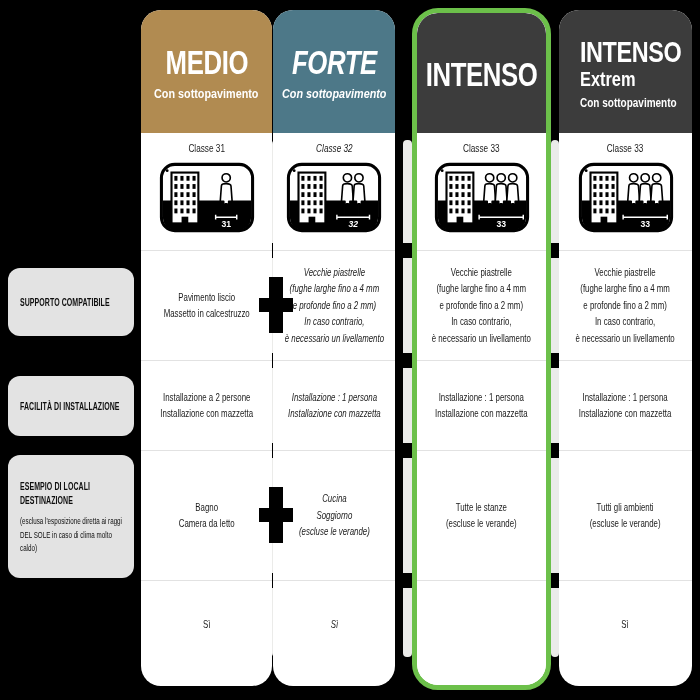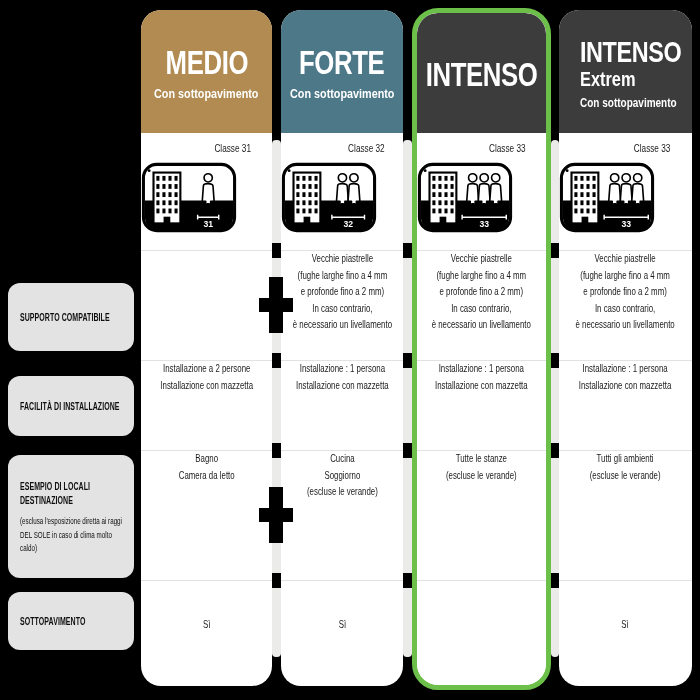--- a/index.html
+++ b/index.html
@@ -8,30 +8,30 @@
 
   
   .rlabel{position:absolute;left:8px;width:126px;background:var(--c-label_bg,#e3e3e3);
           border-radius:12px;display:flex;flex-direction:column;justify-content:center;
           padding:8px 6px 8px 12px;box-sizing:border-box;color:#0e0e0e;}
   .rlabel-title{font-size:10.5px;font-weight:700;line-height:1.35;width:150%;
                 transform:scaleX(.667);transform-origin:0 50%;letter-spacing:.1px;}
   .rlabel-note{font-size:9.4px;font-weight:400;line-height:1.4;width:150%;
                transform:scaleX(.667);transform-origin:0 50%;margin-top:7px;}
   .rl1{top:145px;height:103px;}
-  .rl2{top:268px;height:68px;margin-top:15px;}
+  .rl2{top:268px;height:68px;}
   .rl3{top:376px;height:60px;}
   .rl4{top:455px;height:123px;}
   .rl5{top:592px;height:58px;}
 
   
   .card{position:absolute;top:10px;height:676px;background:#fff;border-radius:20px;
         overflow:hidden;--off:0px;}
   .c1{left:141px;width:131px;}
-  .c2{left:281px;width:122px;}
+  .c2{left:273px;width:122px;font-style:italic;}
   .c4{left:559px;width:133px;}
   .greenwrap{position:absolute;left:412px;top:8px;width:139px;height:682px;box-sizing:border-box;
              border:5px solid var(--c-highlight,#6cc04a);border-radius:26px;overflow:hidden;background:#fff;}
   .greenwrap .card{position:absolute;left:0;top:0;width:129px;height:672px;border-radius:20px;--off:-3px;}
 
   .chead{position:absolute;left:0;top:0;width:100%;height:calc(123px + var(--off));
          display:flex;flex-direction:column;align-items:center;justify-content:center;
          color:#fff;box-sizing:border-box;padding-top:4px;}
   .h-medio{background:var(--c-medio,#b18b51);}
   .h-forte{background:var(--c-forte,#4d7888);}
@@ -40,21 +40,21 @@
   .htitle{font-size:33px;font-weight:700;letter-spacing:-.5px;line-height:1.02;
           transform:scaleX(.78);transform-origin:50% 50%;white-space:nowrap;}
   .leftalign .htitle{transform-origin:0 50%;font-size:30px;}
   .hvariant{font-size:21px;font-weight:700;transform:scaleX(.78);transform-origin:0 50%;
             line-height:1.1;white-space:nowrap;}
   .hsub{font-size:13.5px;font-weight:700;margin-top:7px;transform:scaleX(.80);
         transform-origin:50% 50%;white-space:nowrap;}
   .leftalign .hsub{transform-origin:0 50%;font-size:12.5px;margin-top:6px;}
 
   
-  .rowc{position:absolute;left:0;right:0;display:flex;justify-content:center;box-sizing:border-box;}
+  .rowc{position:absolute;left:0;right:0;display:flex;align-items:center;justify-content:center;box-sizing:border-box;}
   .r1{top:calc(123px + var(--off));height:117px;flex-direction:column;justify-content:flex-start;padding-top:7px;}
   .r2{top:calc(240px + var(--off));height:110px;}
   .r3{top:calc(350px + var(--off));height:90px;}
   .r4{top:calc(440px + var(--off));height:130px;}
   .r5{top:calc(570px + var(--off));height:106px;align-items:flex-start;padding-top:36px;justify-content:center;}
   .cellwrap{width:140%;margin-left:0;transform:scaleX(.715);transform-origin:50% 50%;
             text-align:center;white-space:pre-line;font-size:11px;line-height:1.5;
             color:#1a1a1a;flex:none;}
   .classe-label{margin-bottom:3px;font-size:11.5px;}
   .sep{position:absolute;left:0;right:0;height:1px;background:#e2e2e2;}
@@ -89,23 +89,20 @@
 
   <div class="rlabel rl2">
     <div class="rlabel-title">SUPPORTO COMPATIBILE</div>
   </div>
   <div class="rlabel rl3">
     <div class="rlabel-title">FACILITÀ DI INSTALLAZIONE</div>
   </div>
   <div class="rlabel rl4">
     <div class="rlabel-title">ESEMPIO DI LOCALI DESTINAZIONE</div>
     <div class="rlabel-note">(esclusa l'esposizione diretta ai raggi DEL SOLE in caso di clima molto caldo)</div>
-  </div>
-  <div class="rlabel rl5">
-    <div class="rlabel-title">SOTTOPAVIMENTO</div>
   </div>
 
   <div class="gapstrip gA">
     <div class="gapblock gb1"></div>
       <div class="gapblock gb2"></div>
       <div class="gapblock gb3"></div>
       <div class="gapblock gb4"></div>
   </div>
   <div class="gapstrip gB">
     <div class="gapblock gb1"></div>
@@ -158,20 +155,24 @@
         <g class="persons">
             <g transform="translate(70,0)">
               <circle cx="0" cy="16.5" r="4.3" class="person-part"></circle>
               <path class="person-part" d="M-5 25 C-5 23.2 -2.8 22.6 0 22.6 C2.8 22.6 5 23.2 5 25 L6.2 41 L2.6 41 L2.6 56 L0.9 56 L0.9 43.5 L-0.9 43.5 L-0.9 56 L-2.6 56 L-2.6 41 L-6.2 41 Z"></path>
             </g>
             <path class="gline" d="M59 57.5 H81 M59 55 V60 M81 55 V60"></path>
           </g>
         <text class="ic-num" x="70" y="68">31</text>
       </svg>
     </div>
+    <div class="rowc r2">
+        <div class="cellwrap">Pavimento liscio
+Massetto in calcestruzzo</div>
+      </div>
     <div class="rowc r3">
         <div class="cellwrap">Installazione a 2 persone
 Installazione con mazzetta</div>
       </div>
     <div class="rowc r4">
         <div class="cellwrap">Bagno
 Camera da letto</div>
       </div>
     <div class="rowc r5">
         <div class="cellwrap">Sì</div>

